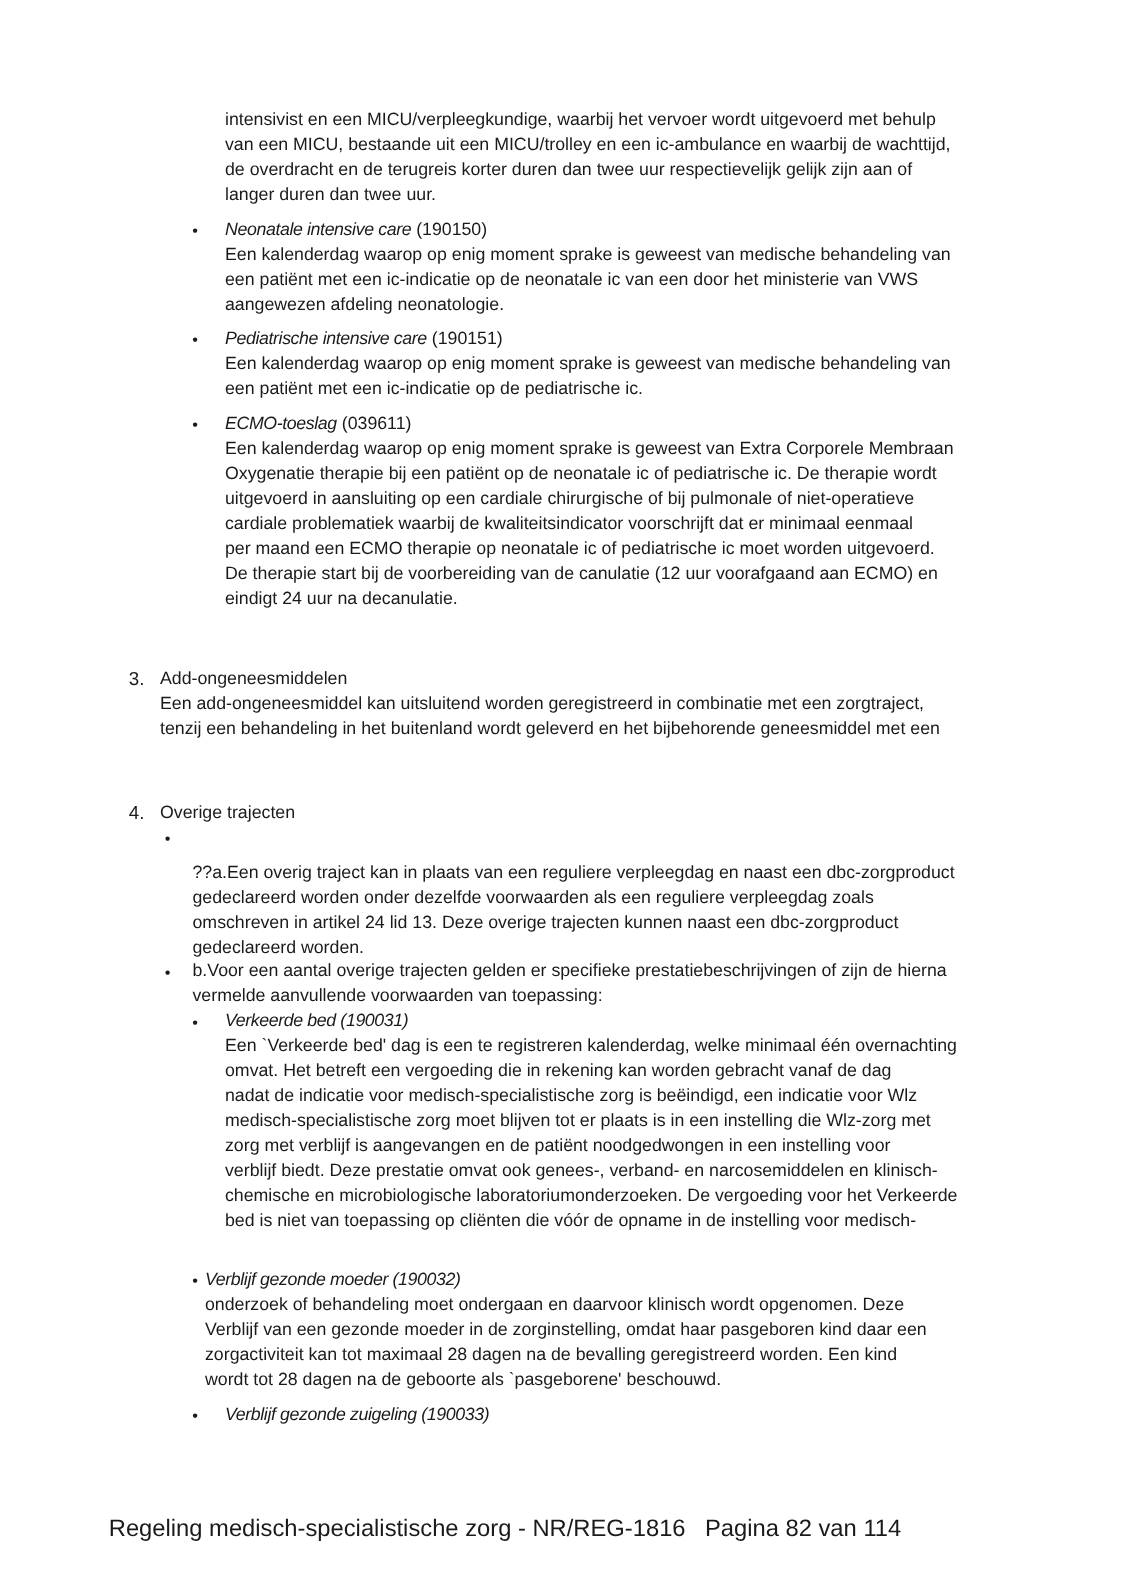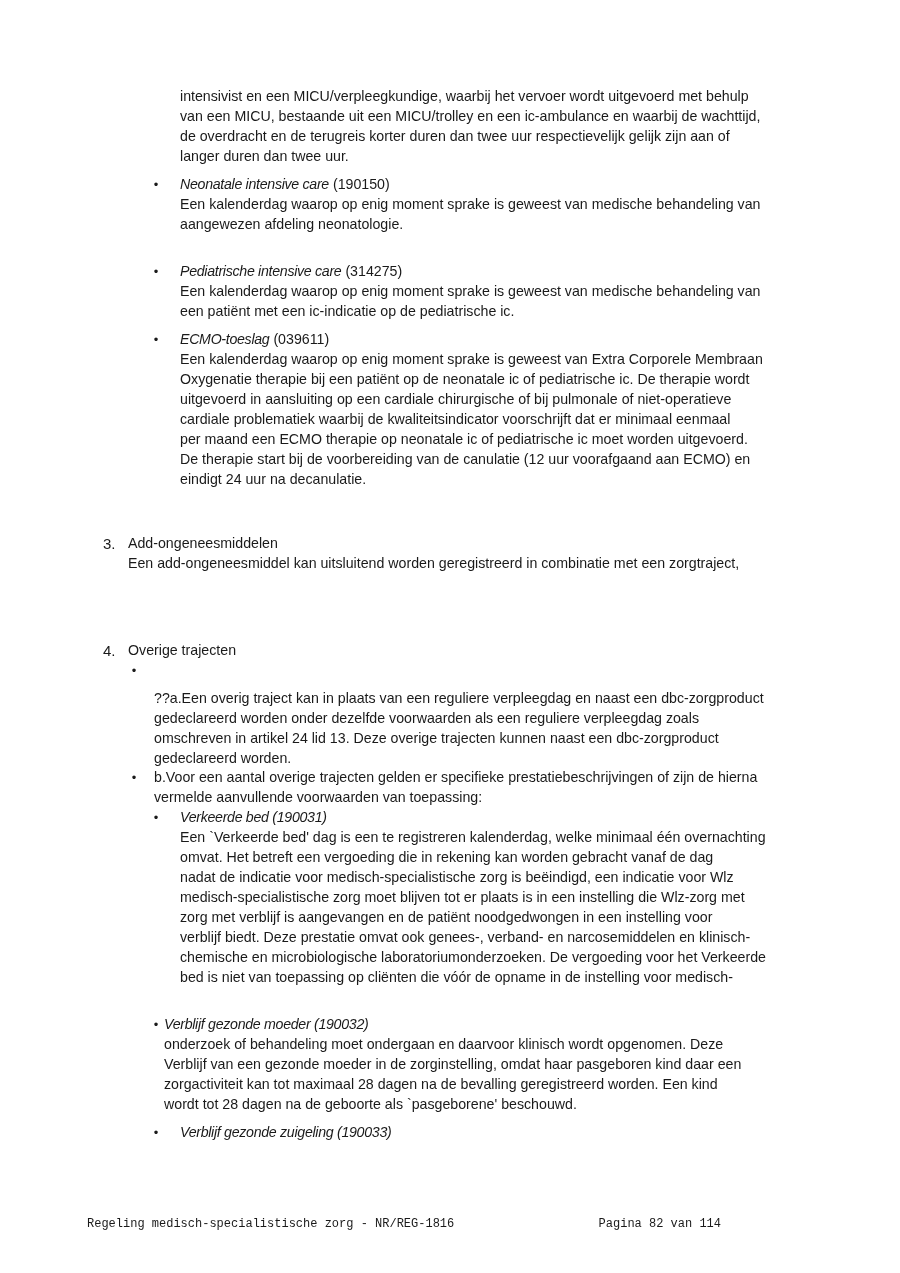--- a/index.html
+++ b/index.html
@@ -6,65 +6,67 @@
     body {
       width: 900px; height: 1273px; position: relative; overflow: hidden;
       font-family: "Liberation Sans", sans-serif; color: #1a1a1a;
       font-size: 14.2px; line-height: 20px;
     }
     .page { position: absolute; left: 0; top: 0; width: 808px; height: 1273px; }
     .block { position: absolute; }
     .bullet { position: absolute; width: 10px; text-align: center; font-size: 13px; }
     .num { position: absolute; font-size: 15px; }
     .it { font-style: italic; letter-spacing: -0.3px; }
-    .footer { position: absolute; top: 1214px; font-size: 12px; font-family: Liberation Mono, monospace; }
+    .footer { position: absolute; top: 1214px; font-size: 19px; }
     .line { display: block; white-space: nowrap; }
   </style>
 </head>
 <body>
 
 <div class="page">
 
   <div class="block" style="left:180px; top:86px;">
     <span class="line">intensivist en een MICU/verpleegkundige, waarbij het vervoer wordt uitgevoerd met behulp</span>
     <span class="line">van een MICU, bestaande uit een MICU/trolley en een ic-ambulance en waarbij de wachttijd,</span>
     <span class="line">de overdracht en de terugreis korter duren dan twee uur respectievelijk gelijk zijn aan of</span>
     <span class="line">langer duren dan twee uur.</span>
   </div>
 
   <span class="bullet" style="left:151px; top:175px;">•</span>
   <div class="block" style="left:180px; top:174px;">
     <span class="line"><span class="it">Neonatale intensive care</span><span> (190150)</span></span>
     <span class="line">Een kalenderdag waarop op enig moment sprake is geweest van medische behandeling van</span>
+    <span class="line">een patiënt met een ic-indicatie op de neonatale ic van een door het ministerie van VWS</span>
     <span class="line">aangewezen afdeling neonatologie.</span>
   </div>
 
   <span class="bullet" style="left:151px; top:262px;">•</span>
   <div class="block" style="left:180px; top:261px;">
-    <span class="line"><span class="it">Pediatrische intensive care</span><span> (314275)</span></span>
+    <span class="line"><span class="it">Pediatrische intensive care</span><span> (190151)</span></span>
     <span class="line">Een kalenderdag waarop op enig moment sprake is geweest van medische behandeling van</span>
     <span class="line">een patiënt met een ic-indicatie op de pediatrische ic.</span>
   </div>
 
   <span class="bullet" style="left:151px; top:330px;">•</span>
   <div class="block" style="left:180px; top:329px;">
     <span class="line"><span class="it">ECMO-</span><span class="it">toeslag</span><span> (039611)</span></span>
     <span class="line">Een kalenderdag waarop op enig moment sprake is geweest van Extra Corporele Membraan</span>
     <span class="line">Oxygenatie therapie bij een patiënt op de neonatale ic of pediatrische ic. De therapie wordt</span>
     <span class="line">uitgevoerd in aansluiting op een cardiale chirurgische of bij pulmonale of niet-operatieve</span>
     <span class="line">cardiale problematiek waarbij de kwaliteitsindicator voorschrijft dat er minimaal eenmaal</span>
     <span class="line">per maand een ECMO therapie op neonatale ic of pediatrische ic moet worden uitgevoerd.</span>
     <span class="line">De therapie start bij de voorbereiding van de canulatie (12 uur voorafgaand aan ECMO) en</span>
     <span class="line">eindigt 24 uur na decanulatie.</span>
   </div>
 
   <span class="num" style="left:103px; top:534px;">3.</span>
   <div class="block" style="left:128px; top:533px;">
     <span class="line">Add-ongeneesmiddelen</span>
     <span class="line">Een add-ongeneesmiddel kan uitsluitend worden geregistreerd in combinatie met een zorgtraject,</span>
+    <span class="line">tenzij een behandeling in het buitenland wordt geleverd en het bijbehorende geneesmiddel met een</span>
   </div>
 
   <span class="num" style="left:103px; top:641px;">4.</span>
   <div class="block" style="left:128px; top:640px;">
     <span class="line">Overige trajecten</span>
   </div>
 
   <span class="bullet" style="left:129px; top:661px;">•</span>
   <div class="block" style="left:154px; top:660px;margin-top:28px;">
     <span class="line">??a.Een overig traject kan in plaats van een reguliere verpleegdag en naast een dbc-zorgproduct</span>

